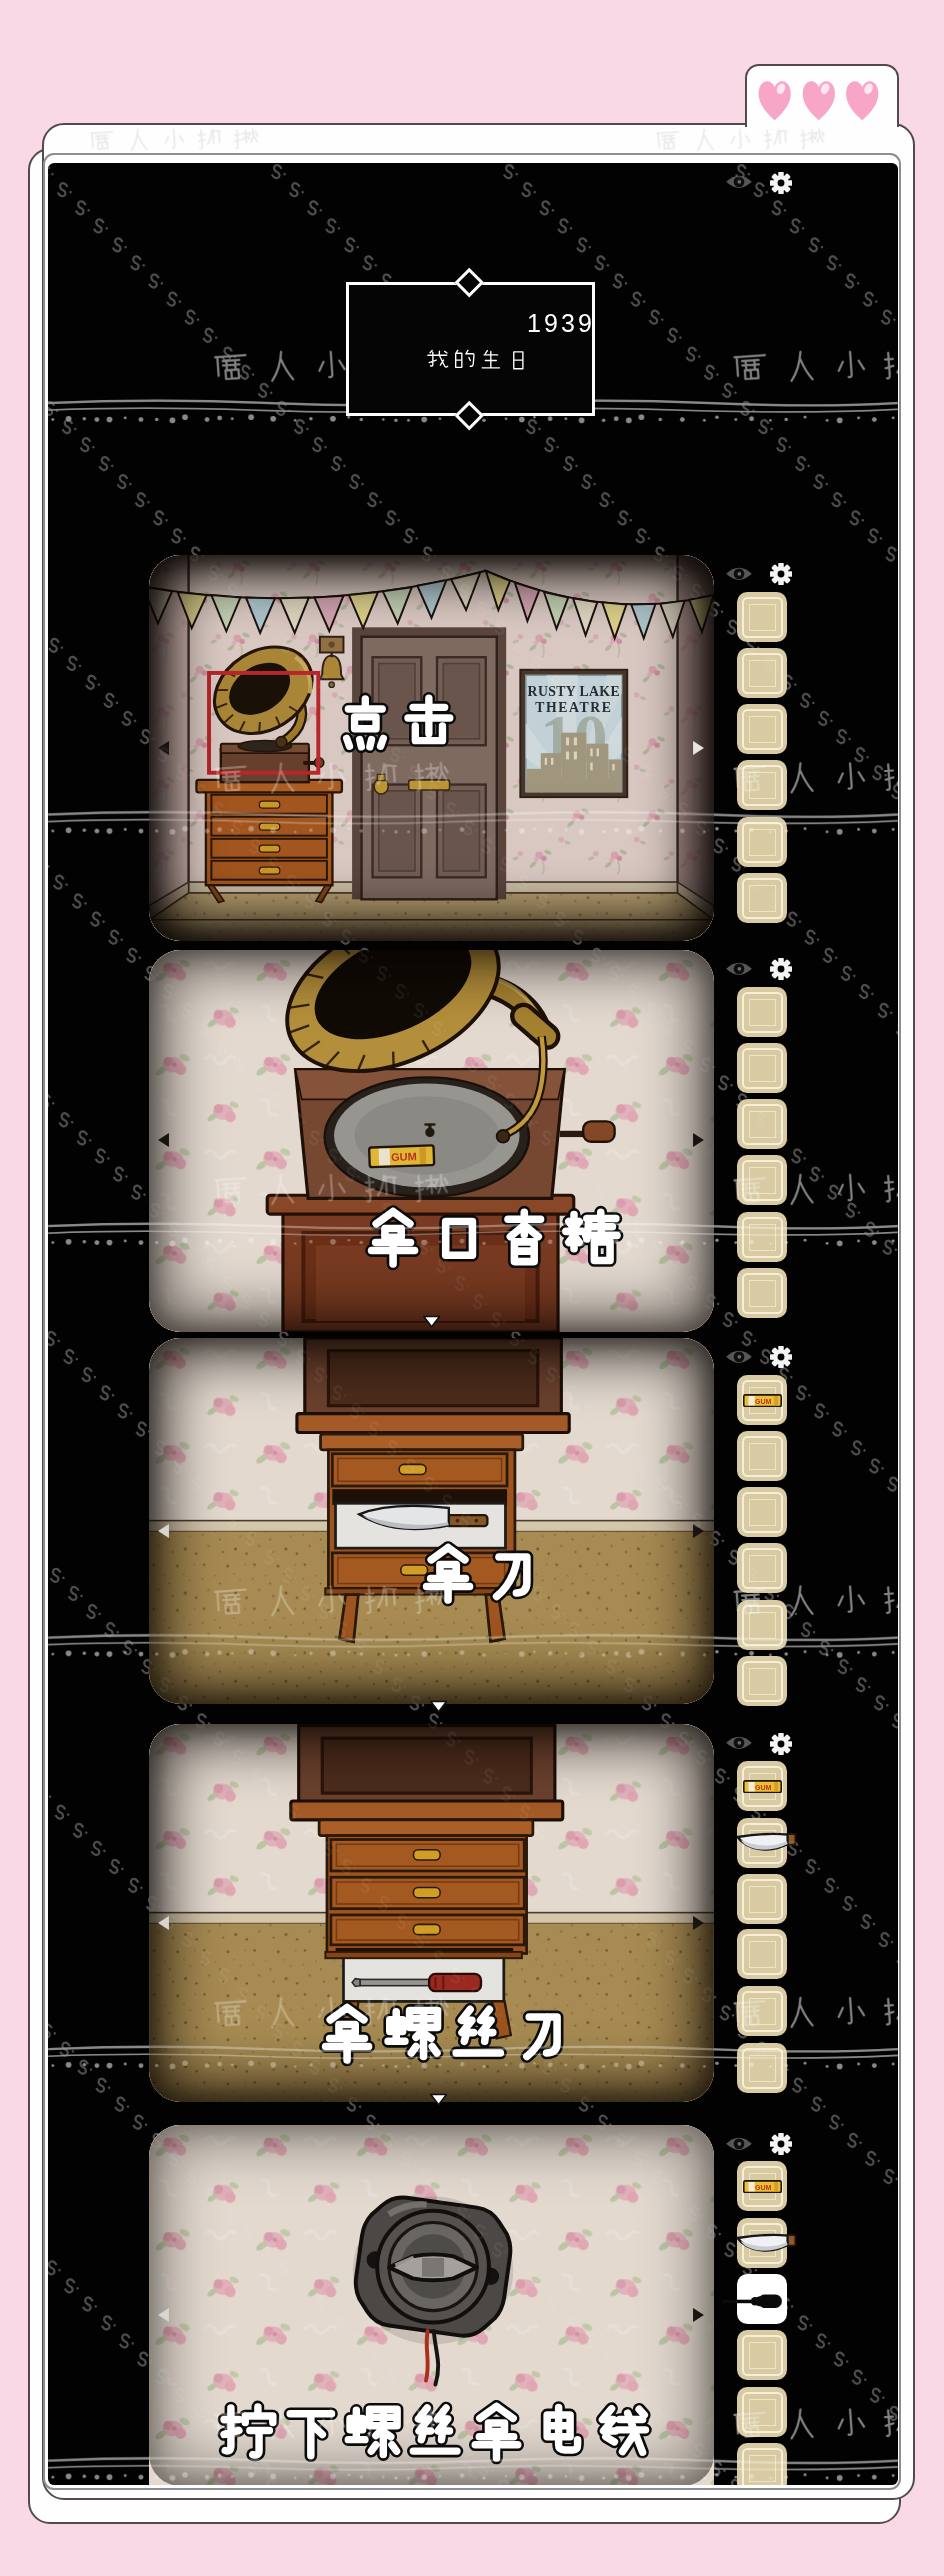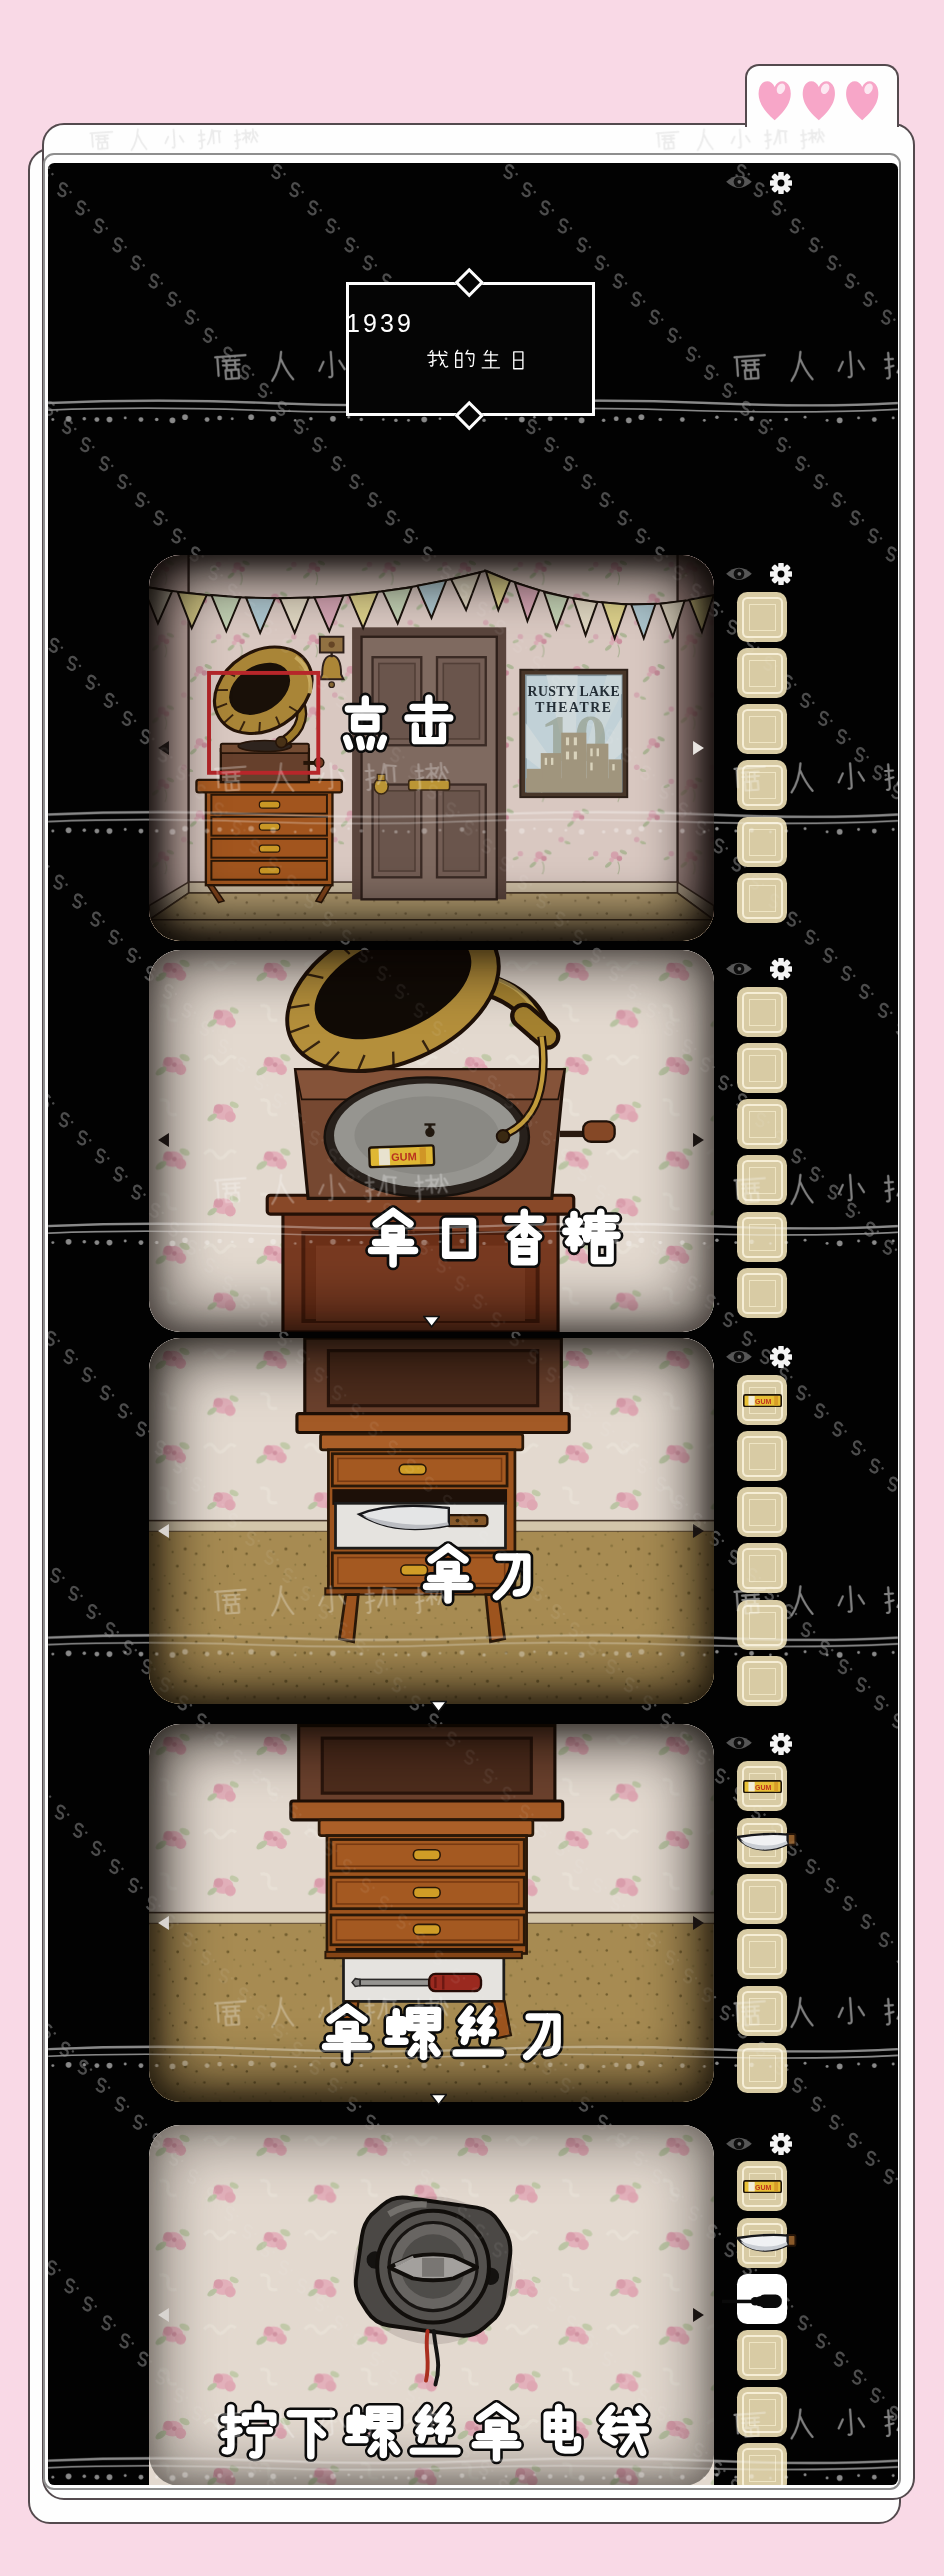--- a/index.html
+++ b/index.html
@@ -1548,21 +1548,21 @@
           <use href="#wmrow" x="208" y="2330"></use>
           <use href="#wmrow" x="868" y="2330"></use>
           <use href="#wmrow" x="208" y="2853"></use>
           <use href="#wmrow" x="868" y="2853"></use>
         </g>
       </svg>
 
 <div class="abs" style="left:298px;top:119px;width:249px;height:134px;background:#050505;border:3.1px solid #fdfdfd"></div>
 <div class="abs" style="left:411px;top:109px;width:20.5px;height:20.5px;background:#050505;border:3.1px solid #fdfdfd;transform:rotate(45deg)"></div>
 <div class="abs" style="left:411px;top:242px;width:20.5px;height:20.5px;background:#050505;border:3.1px solid #fdfdfd;transform:rotate(45deg)"></div>
-<div class="abs" style="left:298px;top:146px;width:249px;text-align:left;color:#fff;font-size:25px;letter-spacing:3.1px">1939</div>
+<div class="abs" style="left:298px;top:146px;width:249px;text-align:right;color:#fff;font-size:25px;letter-spacing:3.1px">1939</div>
 
 <svg class="abs" style="left:378px;top:186px" width="110" height="27" overflow="visible" viewBox="0 0 140 34">
         <g stroke="#fff" stroke-width="6" fill="none">
           <use href="#g-wo" x="0" y="0" width="29" height="29"></use>
           <use href="#g-de" x="34" y="0" width="29" height="29"></use>
           <use href="#g-sheng" x="68" y="0" width="29" height="29"></use>
           <use href="#g-ri" x="103" y="0" width="29" height="29"></use>
         </g>
       </svg>
 <svg class="abs" style="left:382px;top:1537px" width="17.3" height="12.6" viewBox="0 0 22 16">

